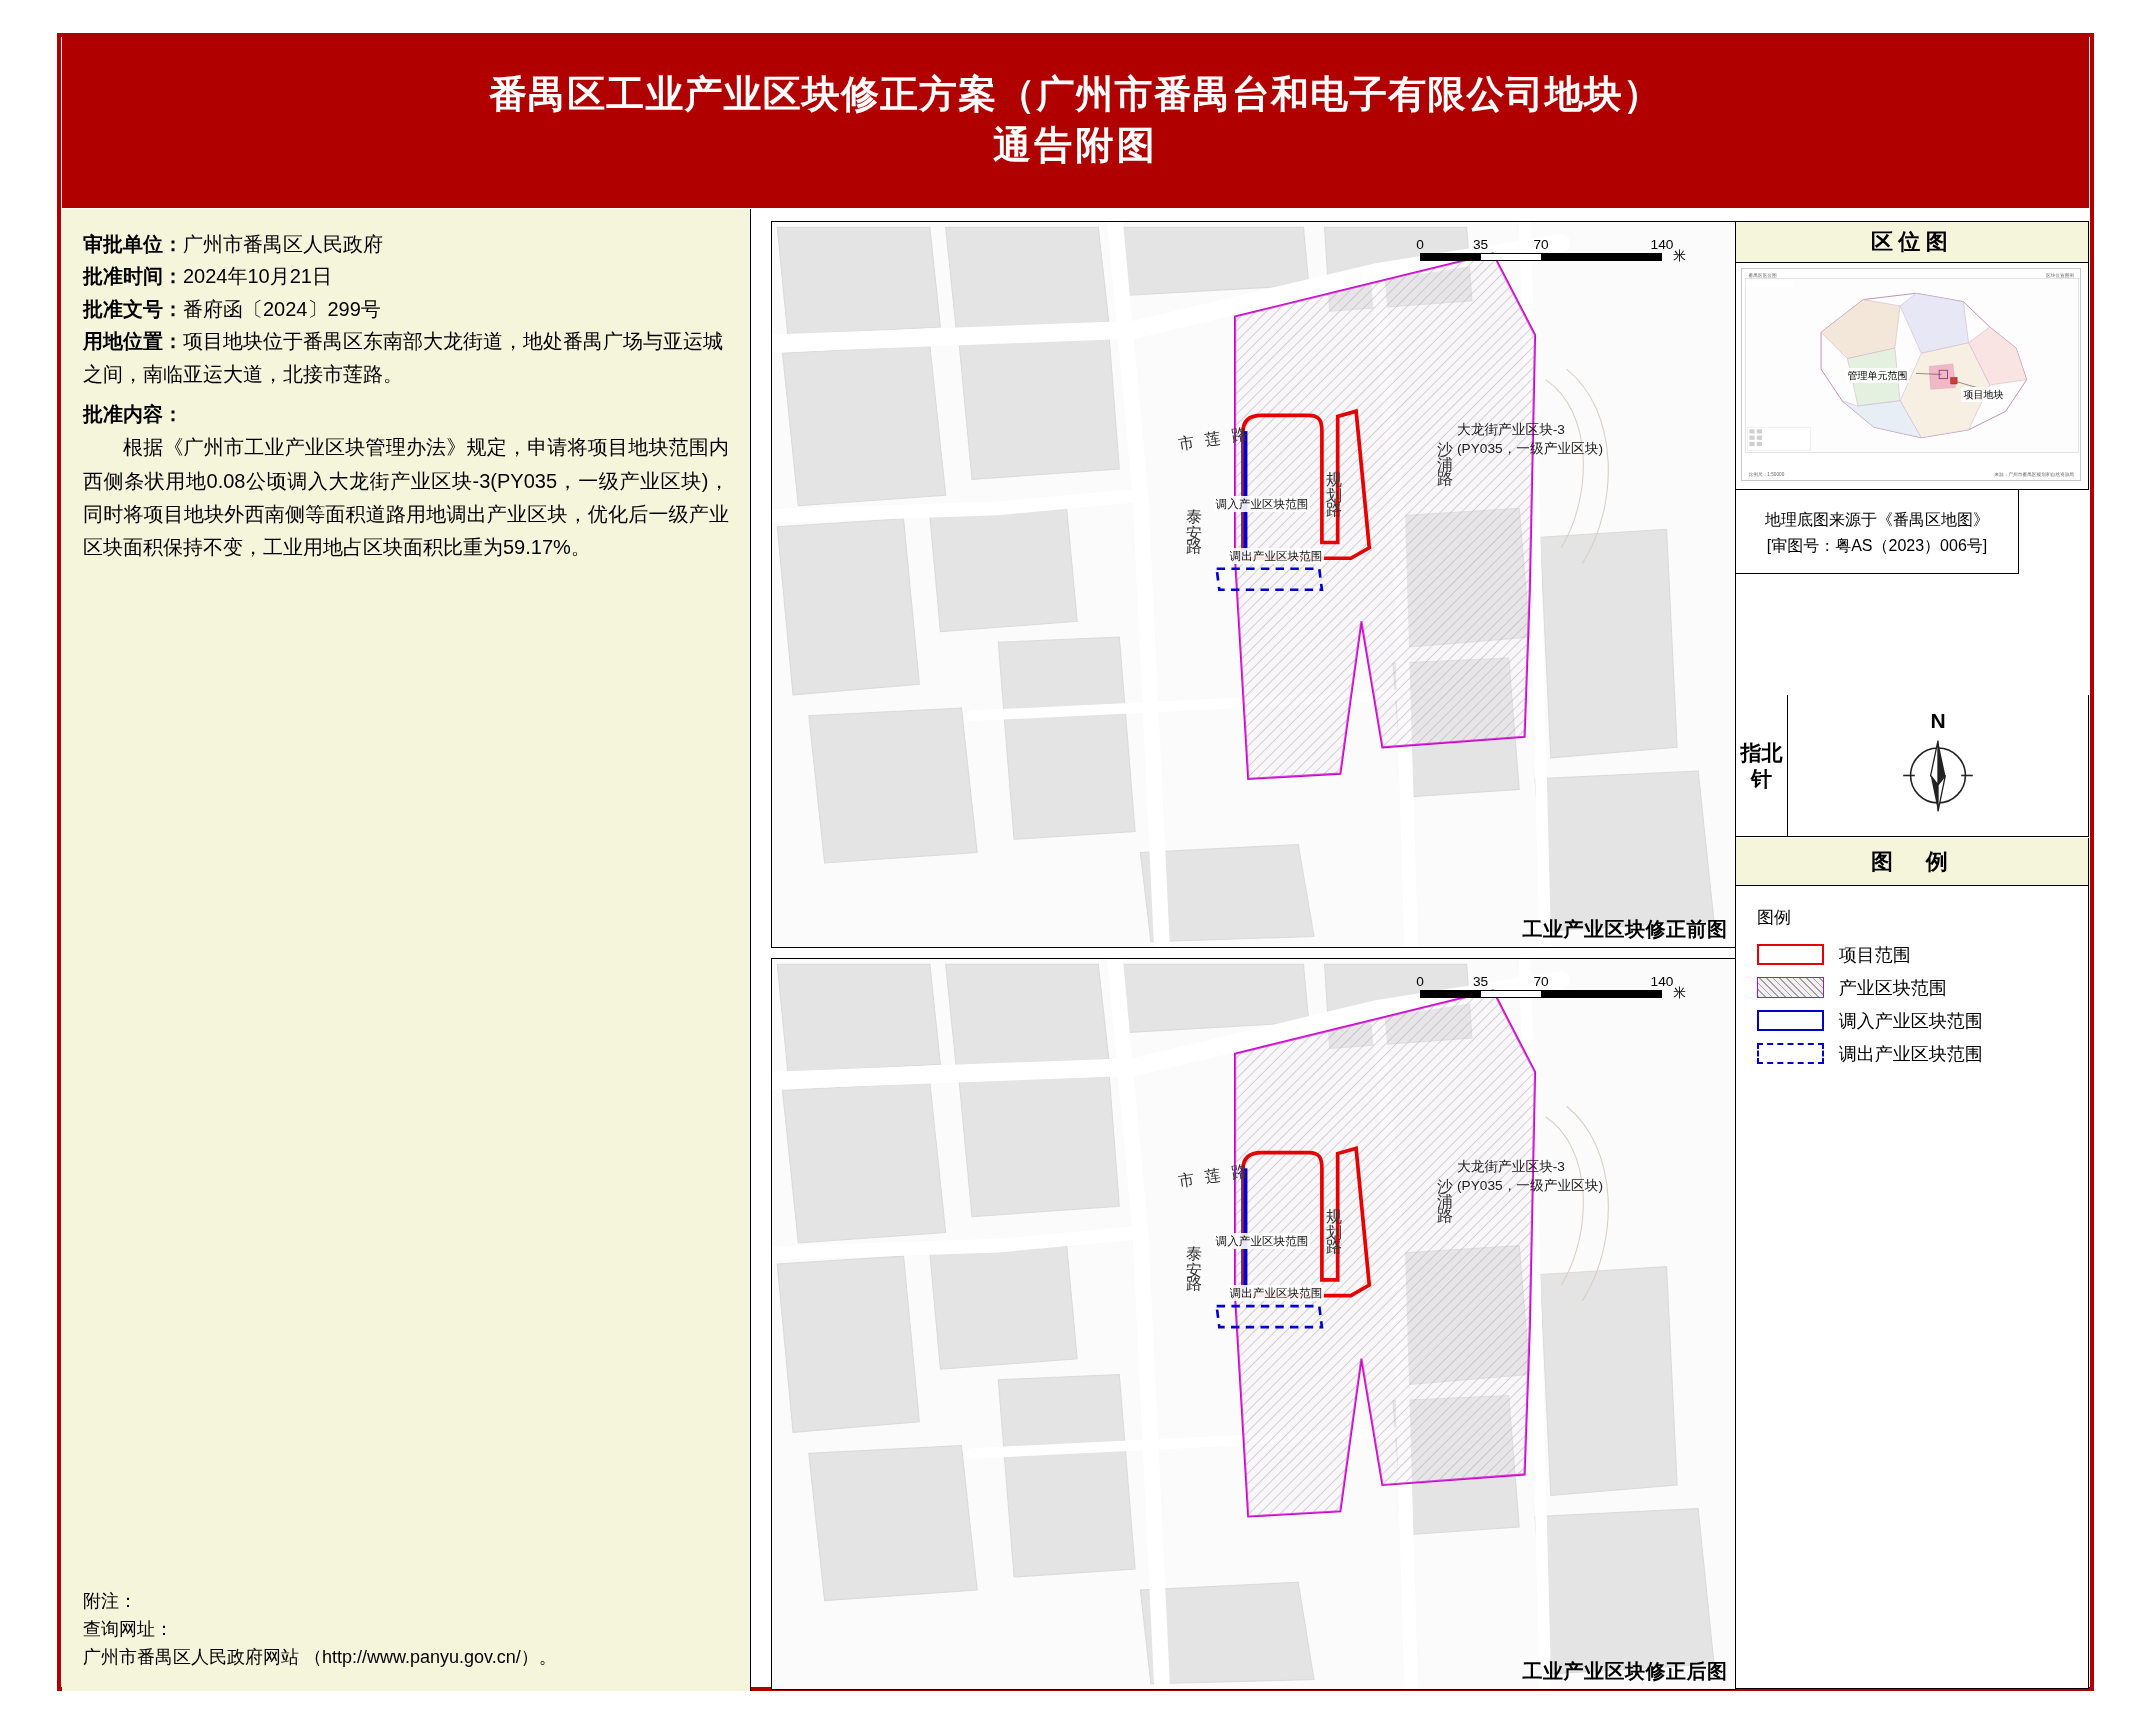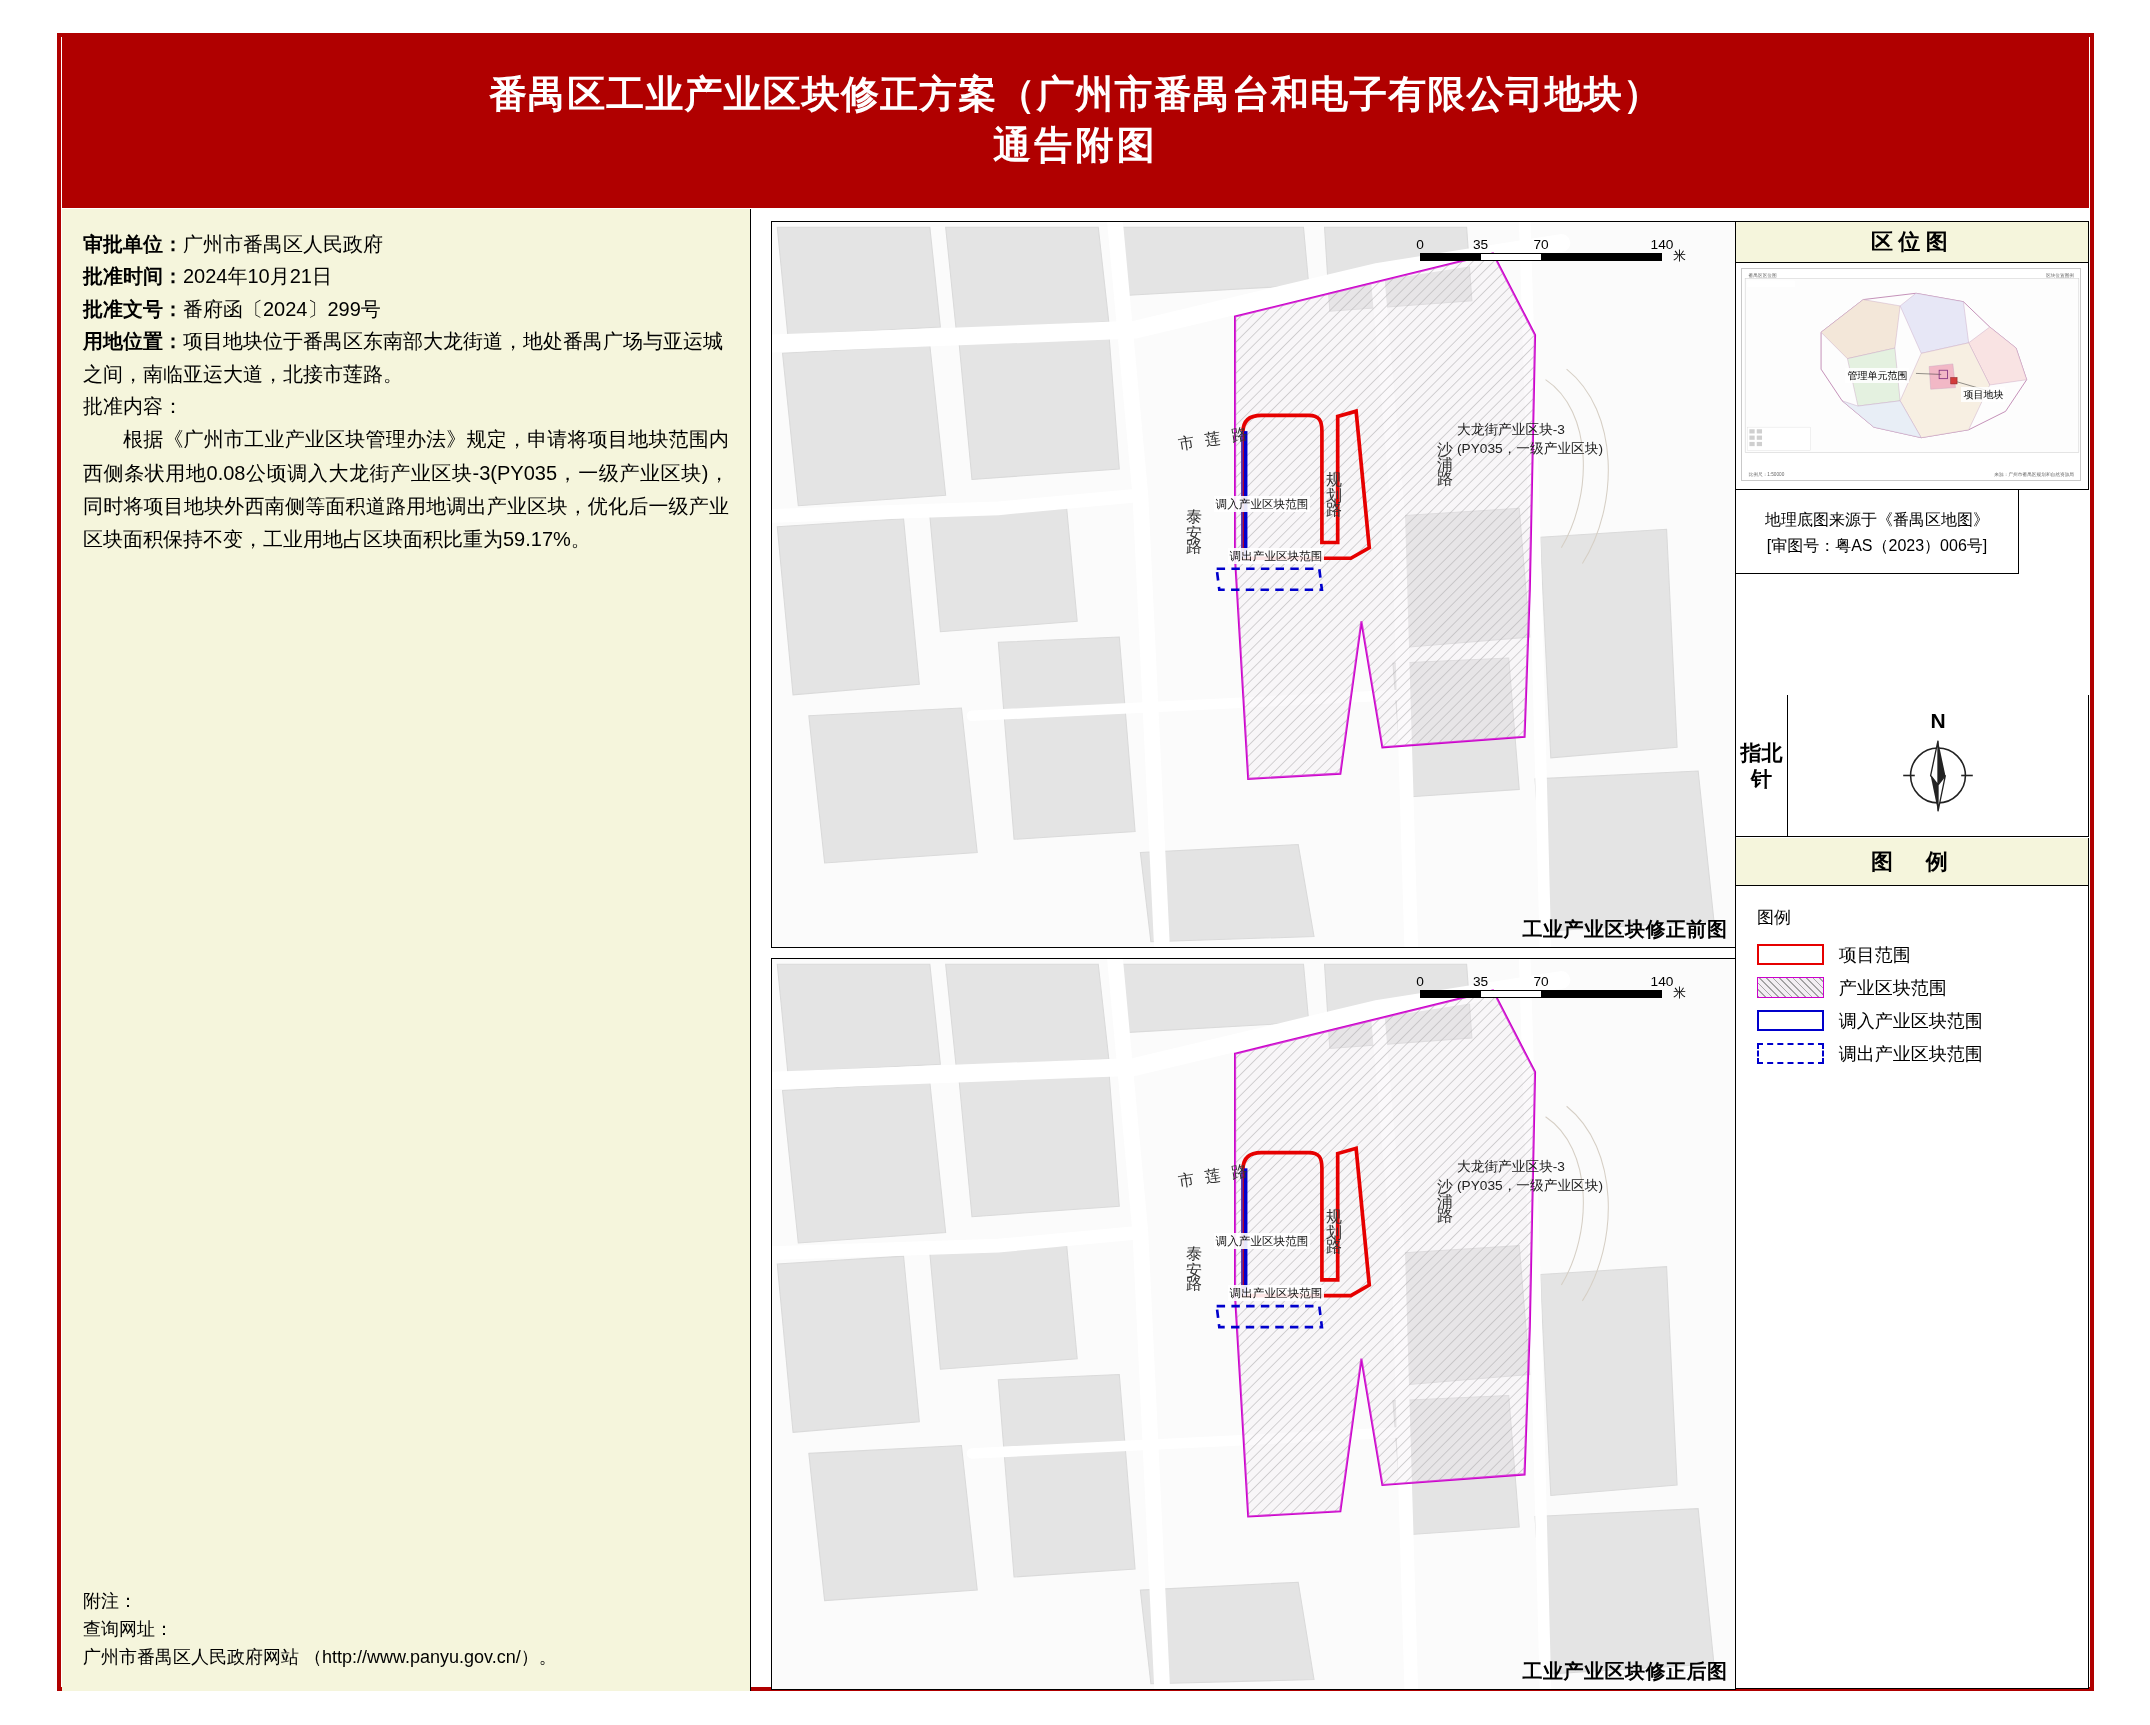--- a/index.html
+++ b/index.html
@@ -331,21 +331,21 @@
     </div>
     <div class="info-row">
       <span class="lbl">批准时间：</span><span>2024年10月21日</span>
     </div>
     <div class="info-row">
       <span class="lbl">批准文号：</span><span>番府函〔2024〕299号</span>
     </div>
     <div class="info-wrap">
       <span class="lbl">用地位置：</span><span>项目地块位于番禺区东南部大龙街道，地处番禺广场与亚运城之间，南临亚运大道，北接市莲路。</span>
     </div>
-    <div class="info-row" style="font-weight:normal;">批准内容：</div>
+    <div class="info-row" style="font-weight:bold;margin-top:8px;">批准内容：</div>
     <div class="info-block indent">根据《广州市工业产业区块管理办法》规定，申请将项目地块范围内西侧条状用地0.08公顷调入大龙街产业区块-3(PY035，一级产业区块)，同时将项目地块外西南侧等面积道路用地调出产业区块，优化后一级产业区块面积保持不变，工业用地占区块面积比重为59.17%。</div>
 
     <div class="footnote">
       <div>附注：</div>
       <div>查询网址：</div>
       <div>广州市番禺区人民政府网站 （http://www.panyu.gov.cn/）。</div>
     </div>
   </div>
 
   <div class="map-panel" id="map-before">

